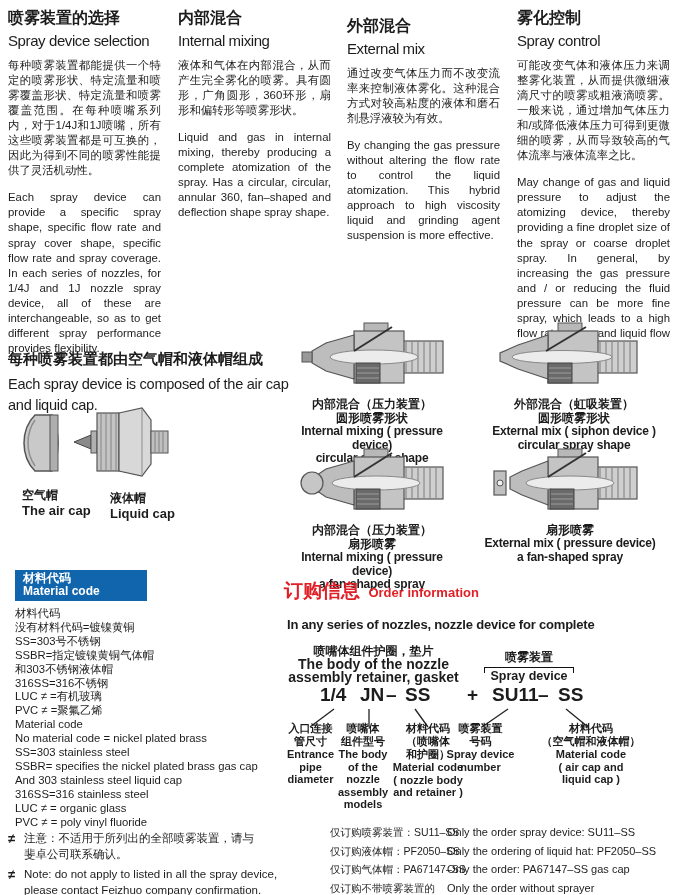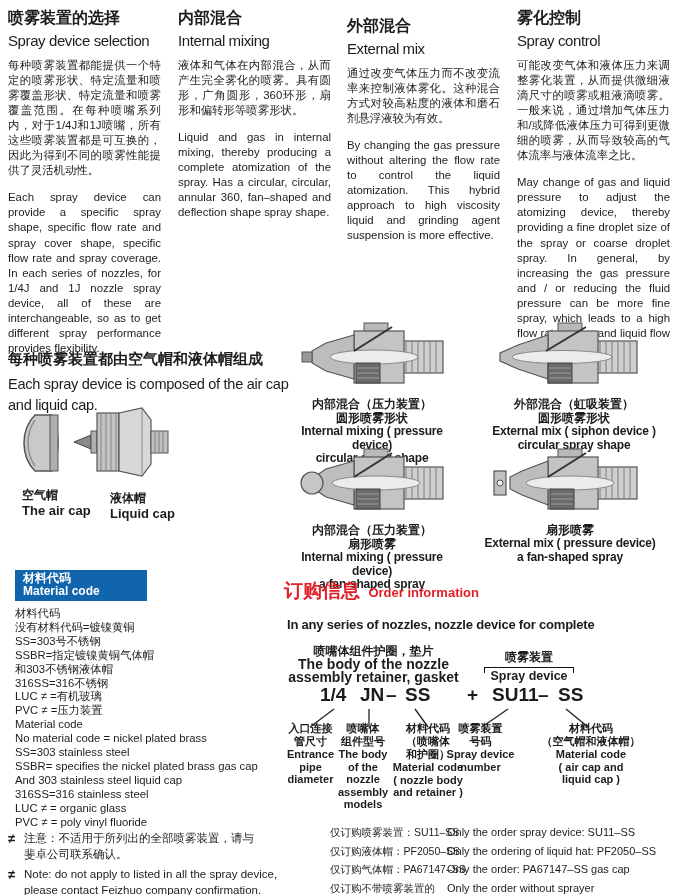--- a/index.html
+++ b/index.html
@@ -231,21 +231,21 @@
     <div>Material code</div>
   </div>
   <div class="mat-lines">
     <div>材料代码</div>
     <div>没有材料代码=镀镍黄铜</div>
     <div>SS=303号不锈钢</div>
     <div>SSBR=指定镀镍黄铜气体帽</div>
     <div>和303不锈钢液体帽</div>
     <div>316SS=316不锈钢</div>
     <div>LUC ≠ =有机玻璃</div>
-    <div>PVC ≠ =压力装置</div>
+    <div>PVC ≠ =聚氟乙烯</div>
     <div>Material code</div>
     <div>No material code = nickel plated brass</div>
     <div>SS=303 stainless steel</div>
     <div>SSBR= specifies the nickel plated brass gas cap</div>
     <div>And 303 stainless steel liquid cap</div>
     <div>316SS=316 stainless steel</div>
     <div>LUC ≠ = organic glass</div>
     <div>PVC ≠ = poly vinyl fluoride</div>
   </div>
 

